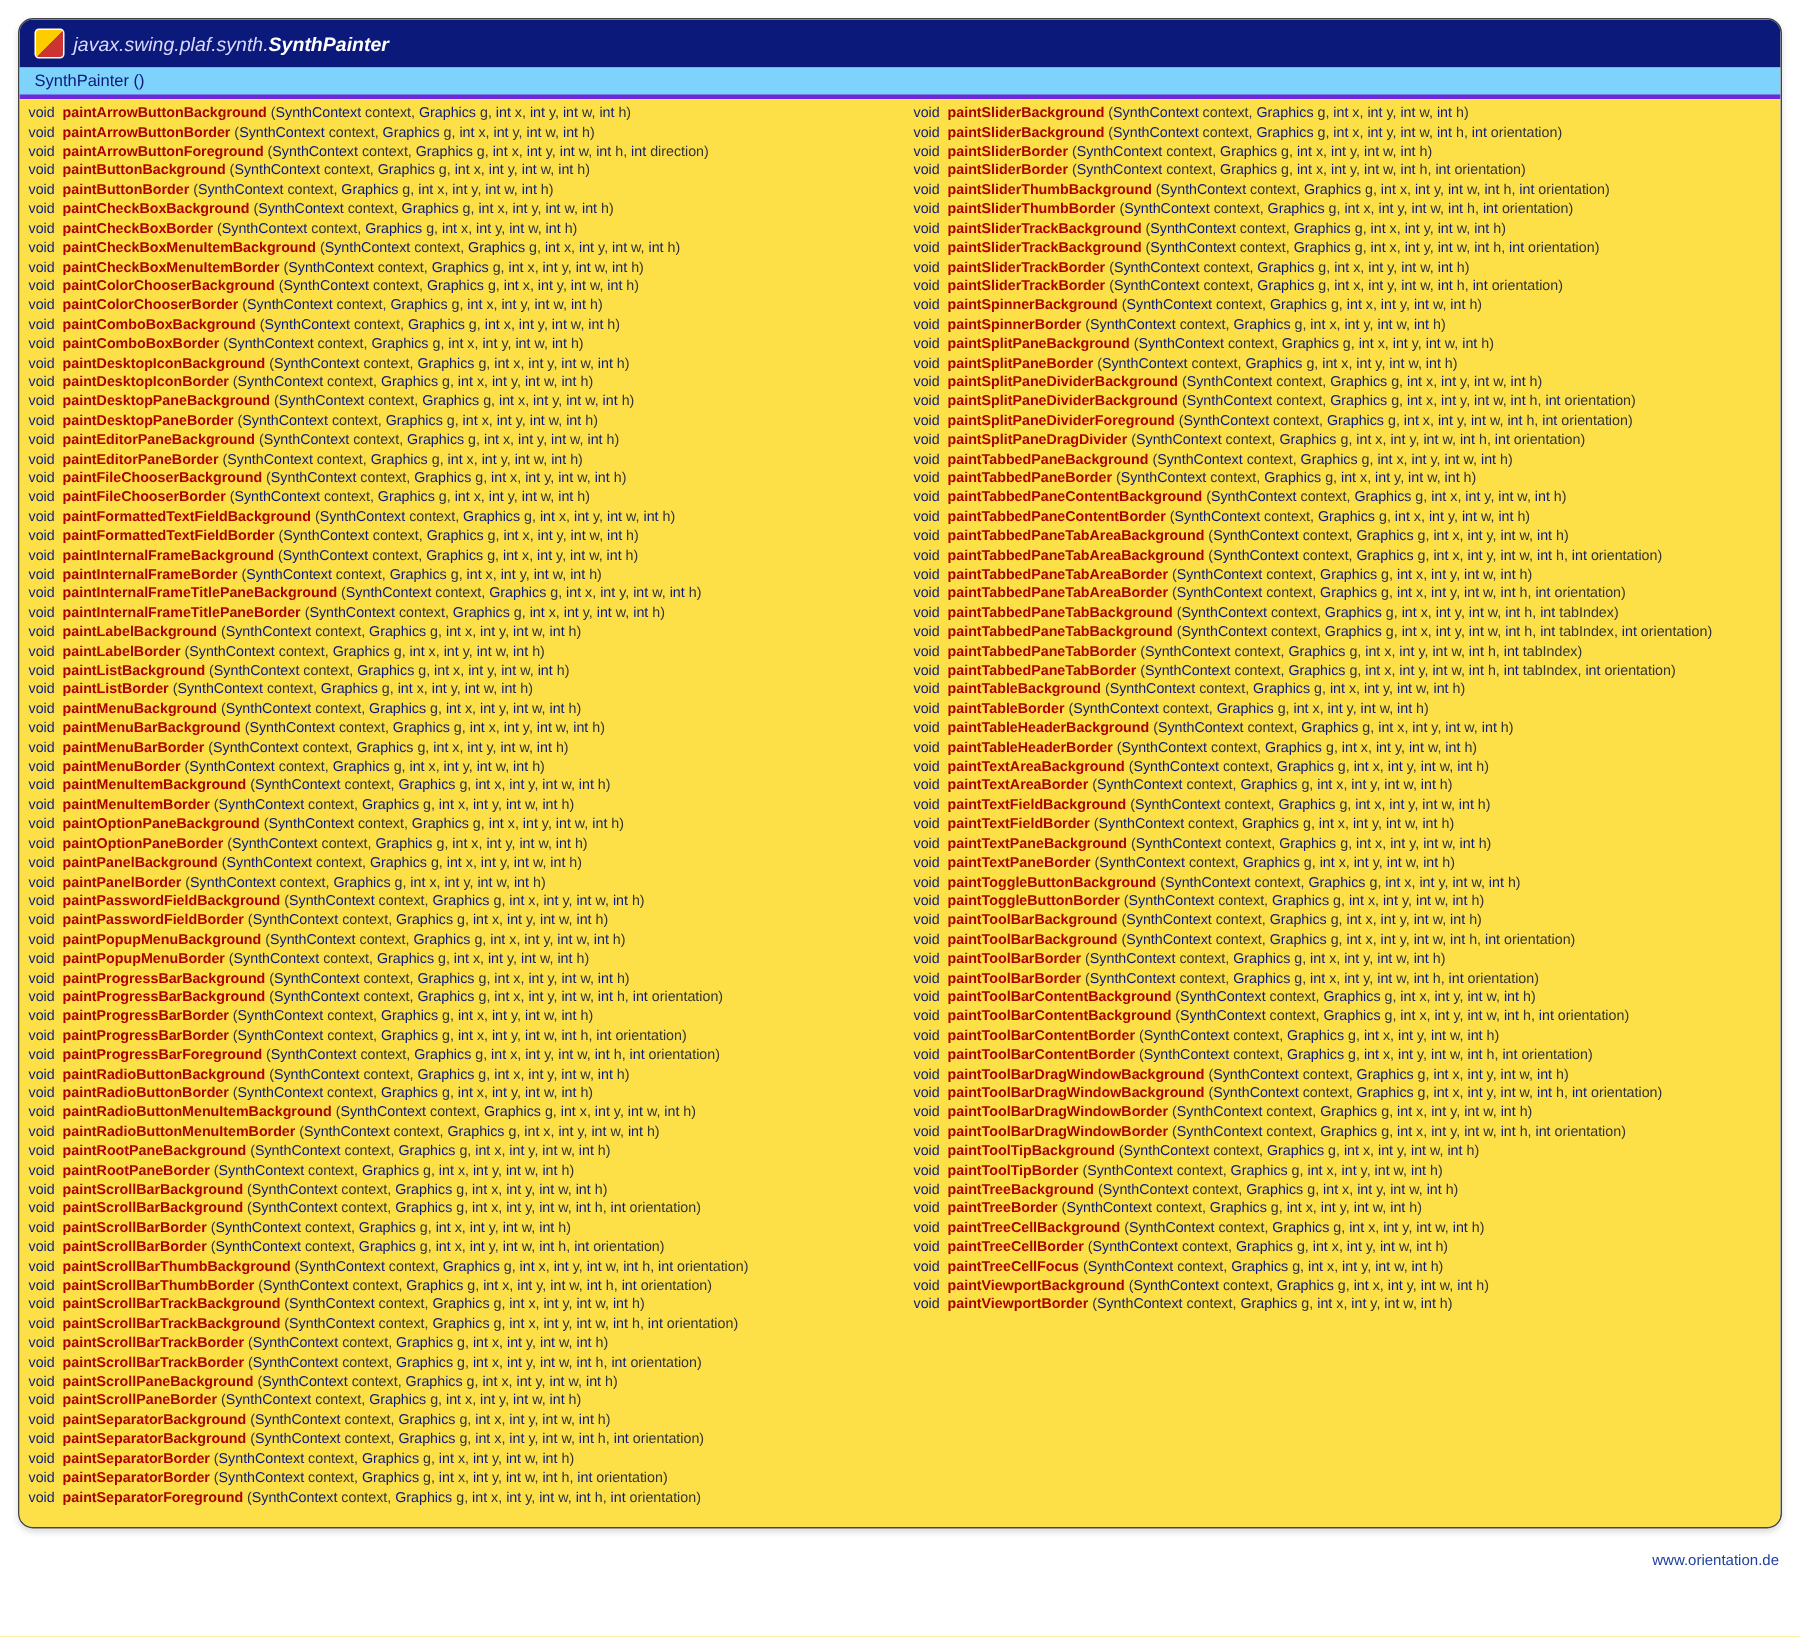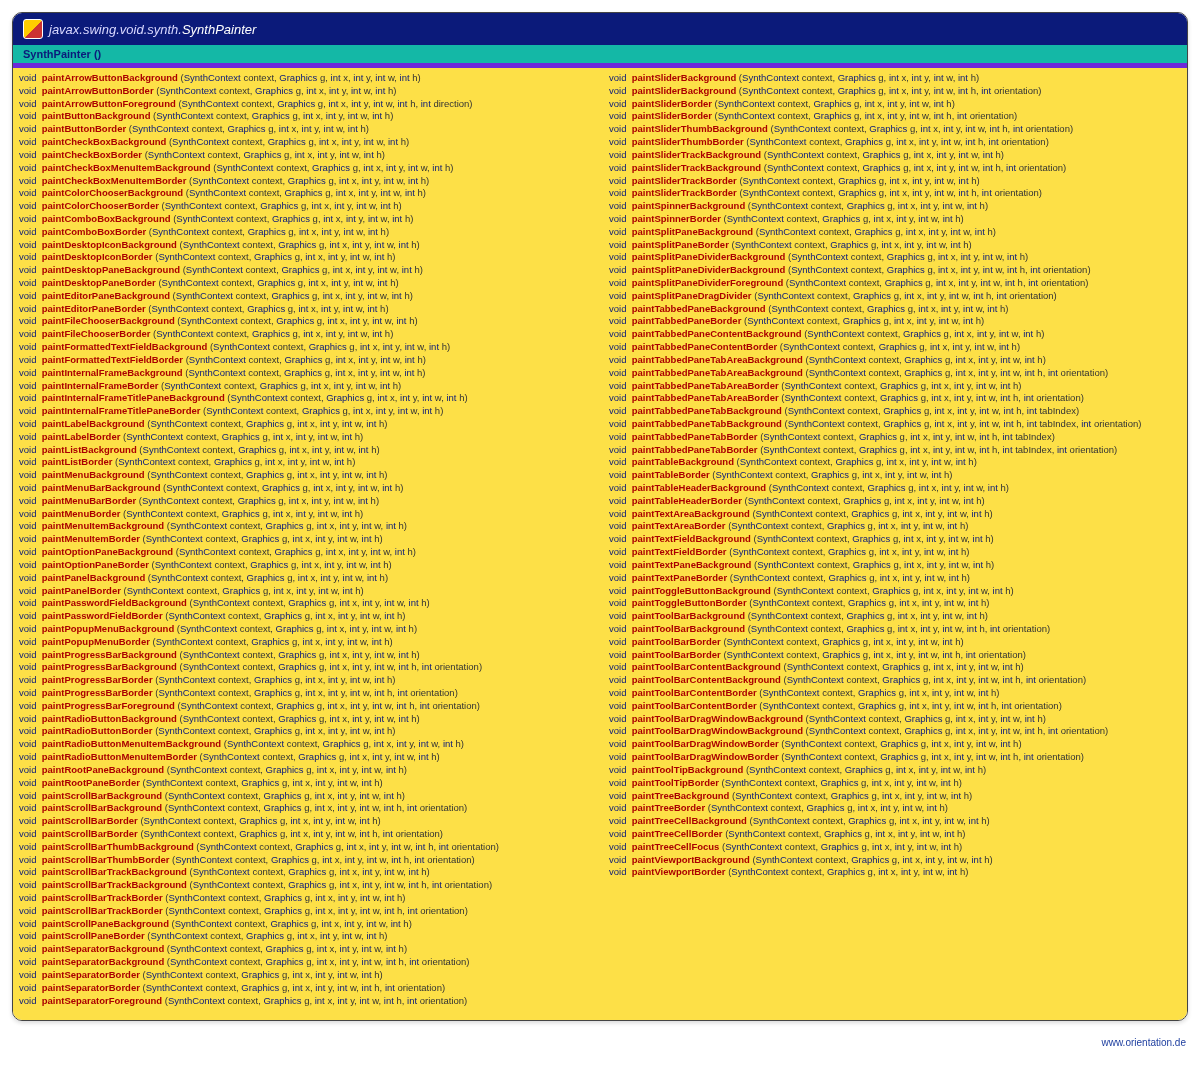--- a/index.html
+++ b/index.html
@@ -34,30 +34,30 @@
     border-radius: 3px;
     display:inline-block;
   }
   .header .pkg {
     font-style: italic;
     font-weight: normal;
     color: #d8d8ff;
   }
   .header .cls {
     font-style: italic;
-    font-weight: normal;
+    font-weight: bold;
     color: #ffffff;
     text-align: right;
   }
   .constructor {
-    background: #14b8a6;
+    background: #7dd3fc;
     padding: 3px 10px;
-    font-weight: bold;
+    font-weight: normal;
     color: #0b1a7a;
-    border-bottom: 5px solid #6d28d9;
+    border-bottom: 3px solid #6d28d9;
     font-size: 11px;
   }
   .body {
     background: #fde047;
     padding: 4px 6px 8px 6px;
     column-count: 2;
     column-gap: 18px;
     column-fill: auto;
     height: 940px;
   }
@@ -80,21 +80,21 @@
     padding: 4px 14px 10px 0;
   }
 </style>
 </head>
 <body>
 
 <div class="card">
   <div class="header">
     <span class="badge"></span>
     <span>
-      <span class="pkg">javax.swing.void.synth.</span><span class="cls">SynthPainter</span>
+      <span class="pkg">javax.swing.plaf.synth.</span><span class="cls">SynthPainter</span>
     </span>
   </div>
   <div class="constructor">SynthPainter ()</div>
   <div class="body" id="method-body">
       <div class="row"><span class="ret">void</span>&nbsp; <span class="method">paintArrowButtonBackground</span><span class="punct"> (</span><span class="type">SynthContext</span> <span class="param">context</span><span class="punct">, </span><span class="type">Graphics</span> <span class="param">g</span><span class="punct">, </span><span class="type">int</span> <span class="param">x</span><span class="punct">, </span><span class="type">int</span> <span class="param">y</span><span class="punct">, </span><span class="type">int</span> <span class="param">w</span><span class="punct">, </span><span class="type">int</span> <span class="param">h</span><span class="punct">)</span></div>
       <div class="row"><span class="ret">void</span>&nbsp; <span class="method">paintArrowButtonBorder</span><span class="punct"> (</span><span class="type">SynthContext</span> <span class="param">context</span><span class="punct">, </span><span class="type">Graphics</span> <span class="param">g</span><span class="punct">, </span><span class="type">int</span> <span class="param">x</span><span class="punct">, </span><span class="type">int</span> <span class="param">y</span><span class="punct">, </span><span class="type">int</span> <span class="param">w</span><span class="punct">, </span><span class="type">int</span> <span class="param">h</span><span class="punct">)</span></div>
       <div class="row"><span class="ret">void</span>&nbsp; <span class="method">paintArrowButtonForeground</span><span class="punct"> (</span><span class="type">SynthContext</span> <span class="param">context</span><span class="punct">, </span><span class="type">Graphics</span> <span class="param">g</span><span class="punct">, </span><span class="type">int</span> <span class="param">x</span><span class="punct">, </span><span class="type">int</span> <span class="param">y</span><span class="punct">, </span><span class="type">int</span> <span class="param">w</span><span class="punct">, </span><span class="type">int</span> <span class="param">h</span><span class="punct">, </span><span class="type">int</span> <span class="param">direction</span><span class="punct">)</span></div>
       <div class="row"><span class="ret">void</span>&nbsp; <span class="method">paintButtonBackground</span><span class="punct"> (</span><span class="type">SynthContext</span> <span class="param">context</span><span class="punct">, </span><span class="type">Graphics</span> <span class="param">g</span><span class="punct">, </span><span class="type">int</span> <span class="param">x</span><span class="punct">, </span><span class="type">int</span> <span class="param">y</span><span class="punct">, </span><span class="type">int</span> <span class="param">w</span><span class="punct">, </span><span class="type">int</span> <span class="param">h</span><span class="punct">)</span></div>
       <div class="row"><span class="ret">void</span>&nbsp; <span class="method">paintButtonBorder</span><span class="punct"> (</span><span class="type">SynthContext</span> <span class="param">context</span><span class="punct">, </span><span class="type">Graphics</span> <span class="param">g</span><span class="punct">, </span><span class="type">int</span> <span class="param">x</span><span class="punct">, </span><span class="type">int</span> <span class="param">y</span><span class="punct">, </span><span class="type">int</span> <span class="param">w</span><span class="punct">, </span><span class="type">int</span> <span class="param">h</span><span class="punct">)</span></div>
       <div class="row"><span class="ret">void</span>&nbsp; <span class="method">paintCheckBoxBackground</span><span class="punct"> (</span><span class="type">SynthContext</span> <span class="param">context</span><span class="punct">, </span><span class="type">Graphics</span> <span class="param">g</span><span class="punct">, </span><span class="type">int</span> <span class="param">x</span><span class="punct">, </span><span class="type">int</span> <span class="param">y</span><span class="punct">, </span><span class="type">int</span> <span class="param">w</span><span class="punct">, </span><span class="type">int</span> <span class="param">h</span><span class="punct">)</span></div>

